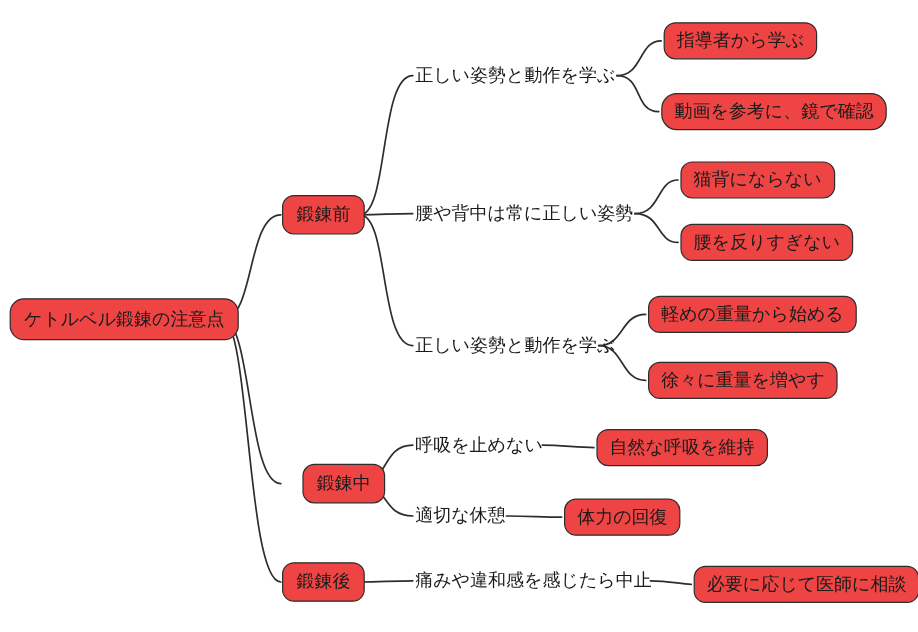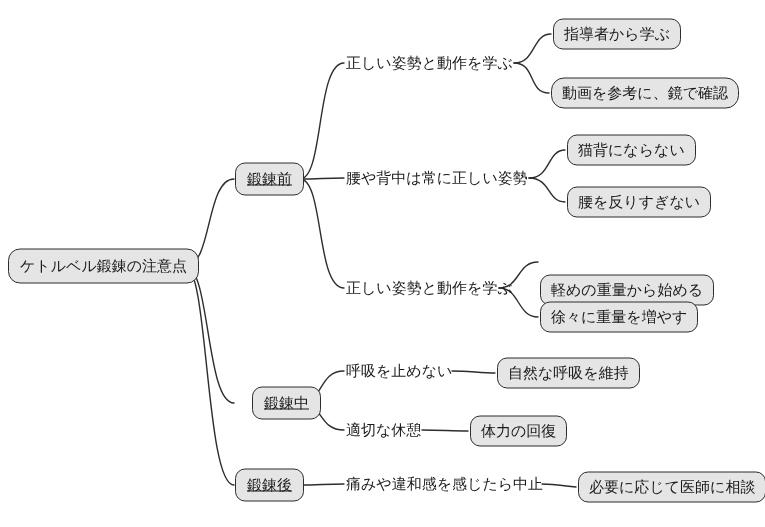--- a/index.html
+++ b/index.html
@@ -29,32 +29,31 @@
     stroke-linecap: round;
   }
   .node {
     position: absolute;
     transform: translateY(-50%);
     white-space: nowrap;
     font-size: 15px;
     line-height: 1;
   }
   .box {
-    background: #e5e5e5;
+    background: #ef4444;
     border: 1.6px solid #2d2d2d;
     border-radius: 10px;
     padding: 7px 10px;
   }
   .box.root {
     border-radius: 12px;
     padding: 9px 11px;
   }
   .box.branch {
     padding: 8px 11px;
-    text-decoration: underline;
   }
   .topic-label {
     background: transparent;
   }
 </style>
 </head>
 <body>
 
 <div class="canvas">
 
@@ -97,19 +96,19 @@
   <div class="node topic-label" style="left:346px; top:178px;">腰や背中は常に正しい姿勢</div>
   <div class="node topic-label" style="left:346px; top:288px;">正しい姿勢と動作を学ぶ</div>
   <div class="node topic-label" style="left:346px; top:371px;">呼吸を止めない</div>
   <div class="node topic-label" style="left:346px; top:430px;">適切な休憩</div>
   <div class="node topic-label" style="left:346px; top:484px;">痛みや違和感を感じたら中止</div>
 
   <div class="node box" style="left:553px; top:34px;">指導者から学ぶ</div>
   <div class="node box" style="left:551px; top:93px;border-radius:13px;">動画を参考に、鏡で確認</div>
   <div class="node box" style="left:567px; top:150px;">猫背にならない</div>
   <div class="node box" style="left:567px; top:202px;">腰を反りすぎない</div>
-  <div class="node box" style="left:540px; top:262px;margin-top:28px;">軽めの重量から始める</div>
+  <div class="node box" style="left:540px; top:262px;">軽めの重量から始める</div>
   <div class="node box" style="left:540px; top:317px;">徐々に重量を増やす</div>
   <div class="node box" style="left:497px; top:373px;">自然な呼吸を維持</div>
   <div class="node box" style="left:470px; top:431px;">体力の回復</div>
   <div class="node box" style="left:578px; top:487px;">必要に応じて医師に相談</div>
 
 </div>
 
 </body></html>

